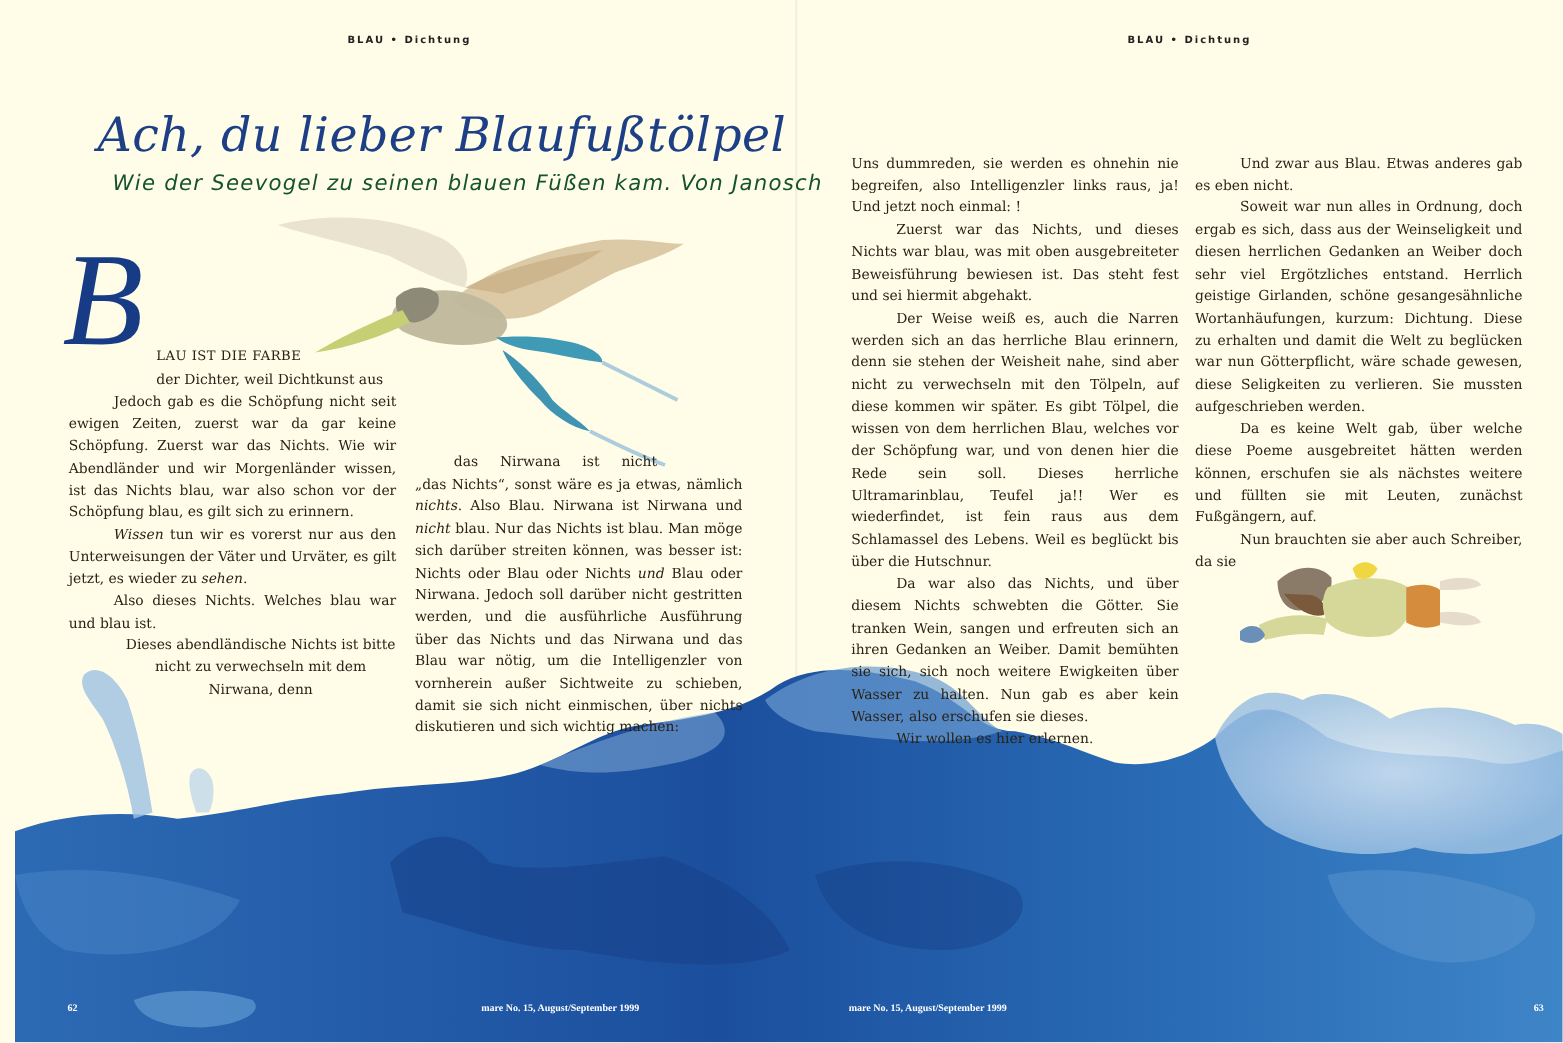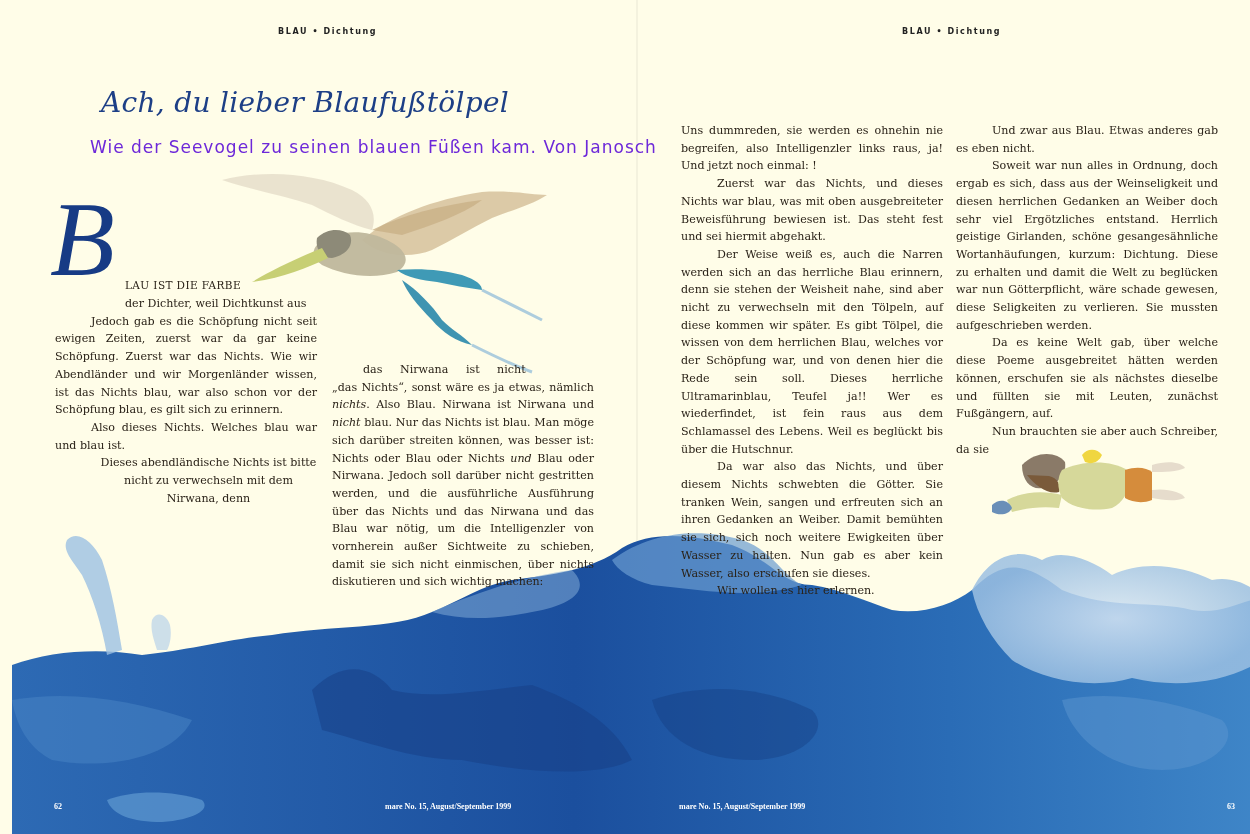--- a/index.html
+++ b/index.html
@@ -14,28 +14,27 @@
 
   .running-head {
     position: absolute; top: 27px; font-size: 8px; font-weight: bold;
     letter-spacing: 1.6px; color: #222; font-family: "DejaVu Sans", sans-serif;
     z-index: 5;
   }
   .running-head.left { left: 266px; }
   .running-head.right { left: 890px; }
 
   .title {
-    position: absolute; left: 66px; top: 86px; font-size: 28px; font-style: italic;
+    position: absolute; left: 66px; top: 86px; font-size: 38px; font-style: italic;
     color: #1d3f86; font-family: "DejaVu Serif", serif; letter-spacing: 0.3px; z-index: 5;
     white-space: nowrap;
-    margin-left: 23px;
   }
   .subtitle {
-    position: absolute; left: 78px; top: 137px; font-size: 17px; 
-    color: #6d28d9; font-family: "DejaVu Sans", sans-serif; letter-spacing: 1px; z-index: 5;
+    position: absolute; left: 78px; top: 137px; font-size: 17px; font-style: italic;
+    color: #14532d; font-family: "DejaVu Sans", sans-serif; letter-spacing: 1px; z-index: 5;
     white-space: nowrap;
   }
 
   .dropcap {
     position: absolute; left: 38px; top: 190px; font-size: 106px; line-height: 100px;
     font-style: italic; color: #173b85; font-family: "Liberation Serif", serif; z-index: 5;
   }
 
   .col {
     position: absolute; font-size: 11.1px; line-height: 17.7px; text-align: justify;
@@ -147,20 +146,21 @@
 
   <div class="dropcap">B</div>
 
   <div class="col col1-top">
     <p style="font-size:10.5px;letter-spacing:0.4px;">LAU IST DIE FARBE</p>
   </div>
 
   <div class="col col1">
     <p style="margin-left:-30px;padding-left:30px;text-align:left;margin-top:-18px;padding-left:0;margin-left:70px;">der Dichter, weil Dichtkunst aus</p>
     <p class="ind">Jedoch gab es die Schöpfung nicht seit ewigen Zeiten, zuerst war da gar keine Schöpfung. Zuerst war das Nichts. Wie wir Abendländer und wir Morgenländer wissen, ist das Nichts blau, war also schon vor der Schöpfung blau, es gilt sich zu erinnern.</p>
+    <p class="ind"><em>Wissen</em><span> tun wir es vorerst nur aus den Unterweisungen der Väter und Urväter, es gilt jetzt, es wieder zu </span><em>sehen</em><span>.</span></p>
     <p class="ind">Also dieses Nichts. Welches blau war und blau ist.</p>
     <p class="ind right-aligned" style="padding-left:45px;text-indent:0;">Dieses abendländische Nichts ist bitte nicht zu verwechseln mit dem Nirwana, denn</p>
   </div>
 
   <div class="col col2">
     <p>
       <span style="word-spacing:14px;margin-left:31px;">das Nirwana ist nicht</span><br>
       <span>„das Nichts“, sonst wäre es ja etwas, nämlich </span><em>nichts</em><span>. Also Blau. Nirwana ist Nirwana und </span><em>nicht</em><span> blau. Nur das Nichts ist blau. Man möge sich darüber streiten können, was besser ist: Nichts oder Blau oder Nichts </span><em>und</em><span> Blau oder Nirwana. Jedoch soll darüber nicht gestritten werden, und die ausführliche Ausführung über das Nichts und das Nirwana und das Blau war nötig, um die Intelligenzler von vornherein außer Sichtweite zu schieben, damit sie sich nicht einmischen, über nichts diskutieren und sich wichtig machen:</span>
     </p>
   </div>
@@ -174,19 +174,19 @@
     <p>Uns dummreden, sie werden es ohnehin nie begreifen, also Intelligenzler links raus, ja! Und jetzt noch einmal: !</p>
     <p class="ind">Zuerst war das Nichts, und dieses Nichts war blau, was mit oben ausgebreiteter Beweisführung bewiesen ist. Das steht fest und sei hiermit abgehakt.</p>
     <p class="ind">Der Weise weiß es, auch die Narren werden sich an das herrliche Blau erinnern, denn sie stehen der Weisheit nahe, sind aber nicht zu verwechseln mit den Tölpeln, auf diese kommen wir später. Es gibt Tölpel, die wissen von dem herrlichen Blau, welches vor der Schöpfung war, und von denen hier die Rede sein soll. Dieses herrliche Ultramarinblau, Teufel ja!! Wer es wiederfindet, ist fein raus aus dem Schlamassel des Lebens. Weil es beglückt bis über die Hutschnur.</p>
     <p class="ind">Da war also das Nichts, und über diesem Nichts schwebten die Götter. Sie tranken Wein, sangen und erfreuten sich an ihren Gedanken an Weiber. Damit bemühten sie sich, sich noch weitere Ewigkeiten über Wasser zu halten. Nun gab es aber kein Wasser, also erschufen sie dieses.</p>
     <p class="ind">Wir wollen es hier erlernen.</p>
   </div>
 
   <div class="col col4">
     <p class="ind">Und zwar aus Blau. Etwas anderes gab es eben nicht.</p>
     <p class="ind">Soweit war nun alles in Ordnung, doch ergab es sich, dass aus der Weinseligkeit und diesen herrlichen Gedanken an Weiber doch sehr viel Ergötzliches entstand. Herrlich geistige Girlanden, schöne gesangesähnliche Wortanhäufungen, kurzum: Dichtung. Diese zu erhalten und damit die Welt zu beglücken war nun Götterpflicht, wäre schade gewesen, diese Seligkeiten zu verlieren. Sie mussten aufgeschrieben werden.</p>
-    <p class="ind">Da es keine Welt gab, über welche diese Poeme ausgebreitet hätten werden können, erschufen sie als nächstes dieselbe und füllten sie mit Leuten, zunächst Fußgängern, auf.</p>
+    <p class="ind">Da es keine Welt gab, über welche diese Poeme ausgebreitet hätten werden können, erschufen sie als nächstes weitere und füllten sie mit Leuten, zunächst Fußgängern, auf.</p>
     <p class="ind">Nun brauchten sie aber auch Schreiber, da sie</p>
   </div>
 
   <div class="folio mag-right">mare No. 15, August/September 1999</div>
   <div class="folio p63">63</div>
 </div>
 
 </body></html>

